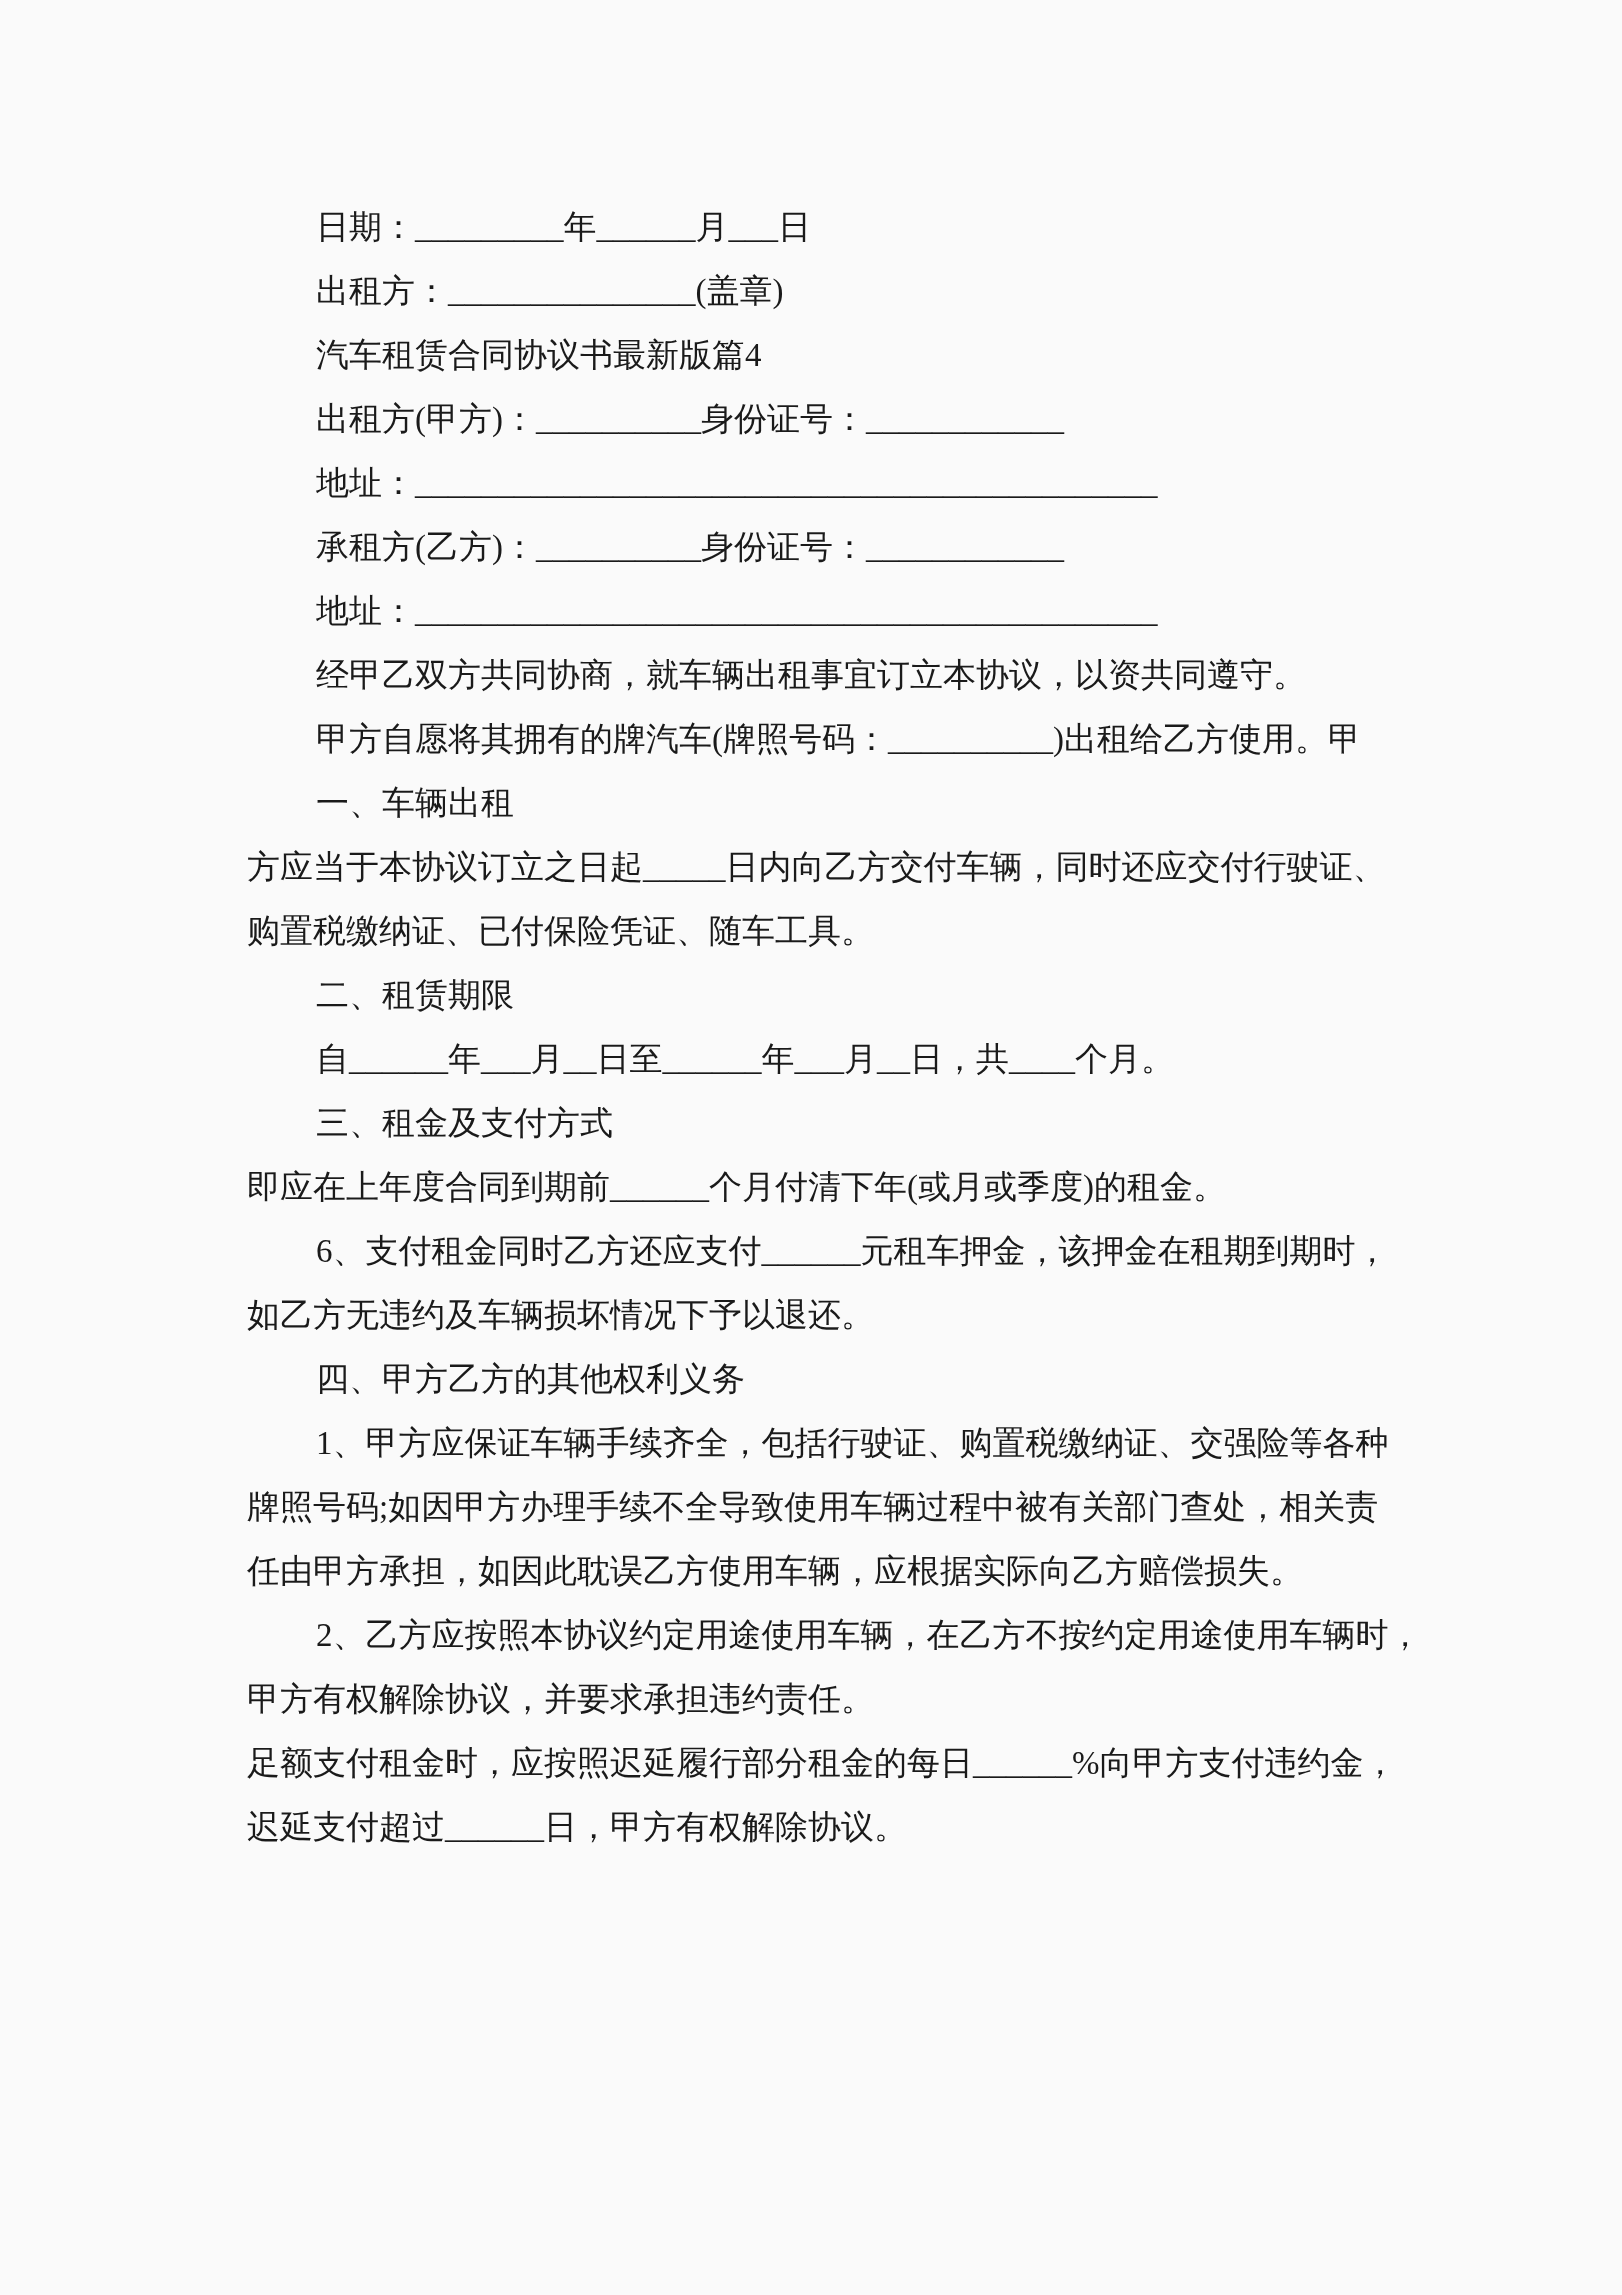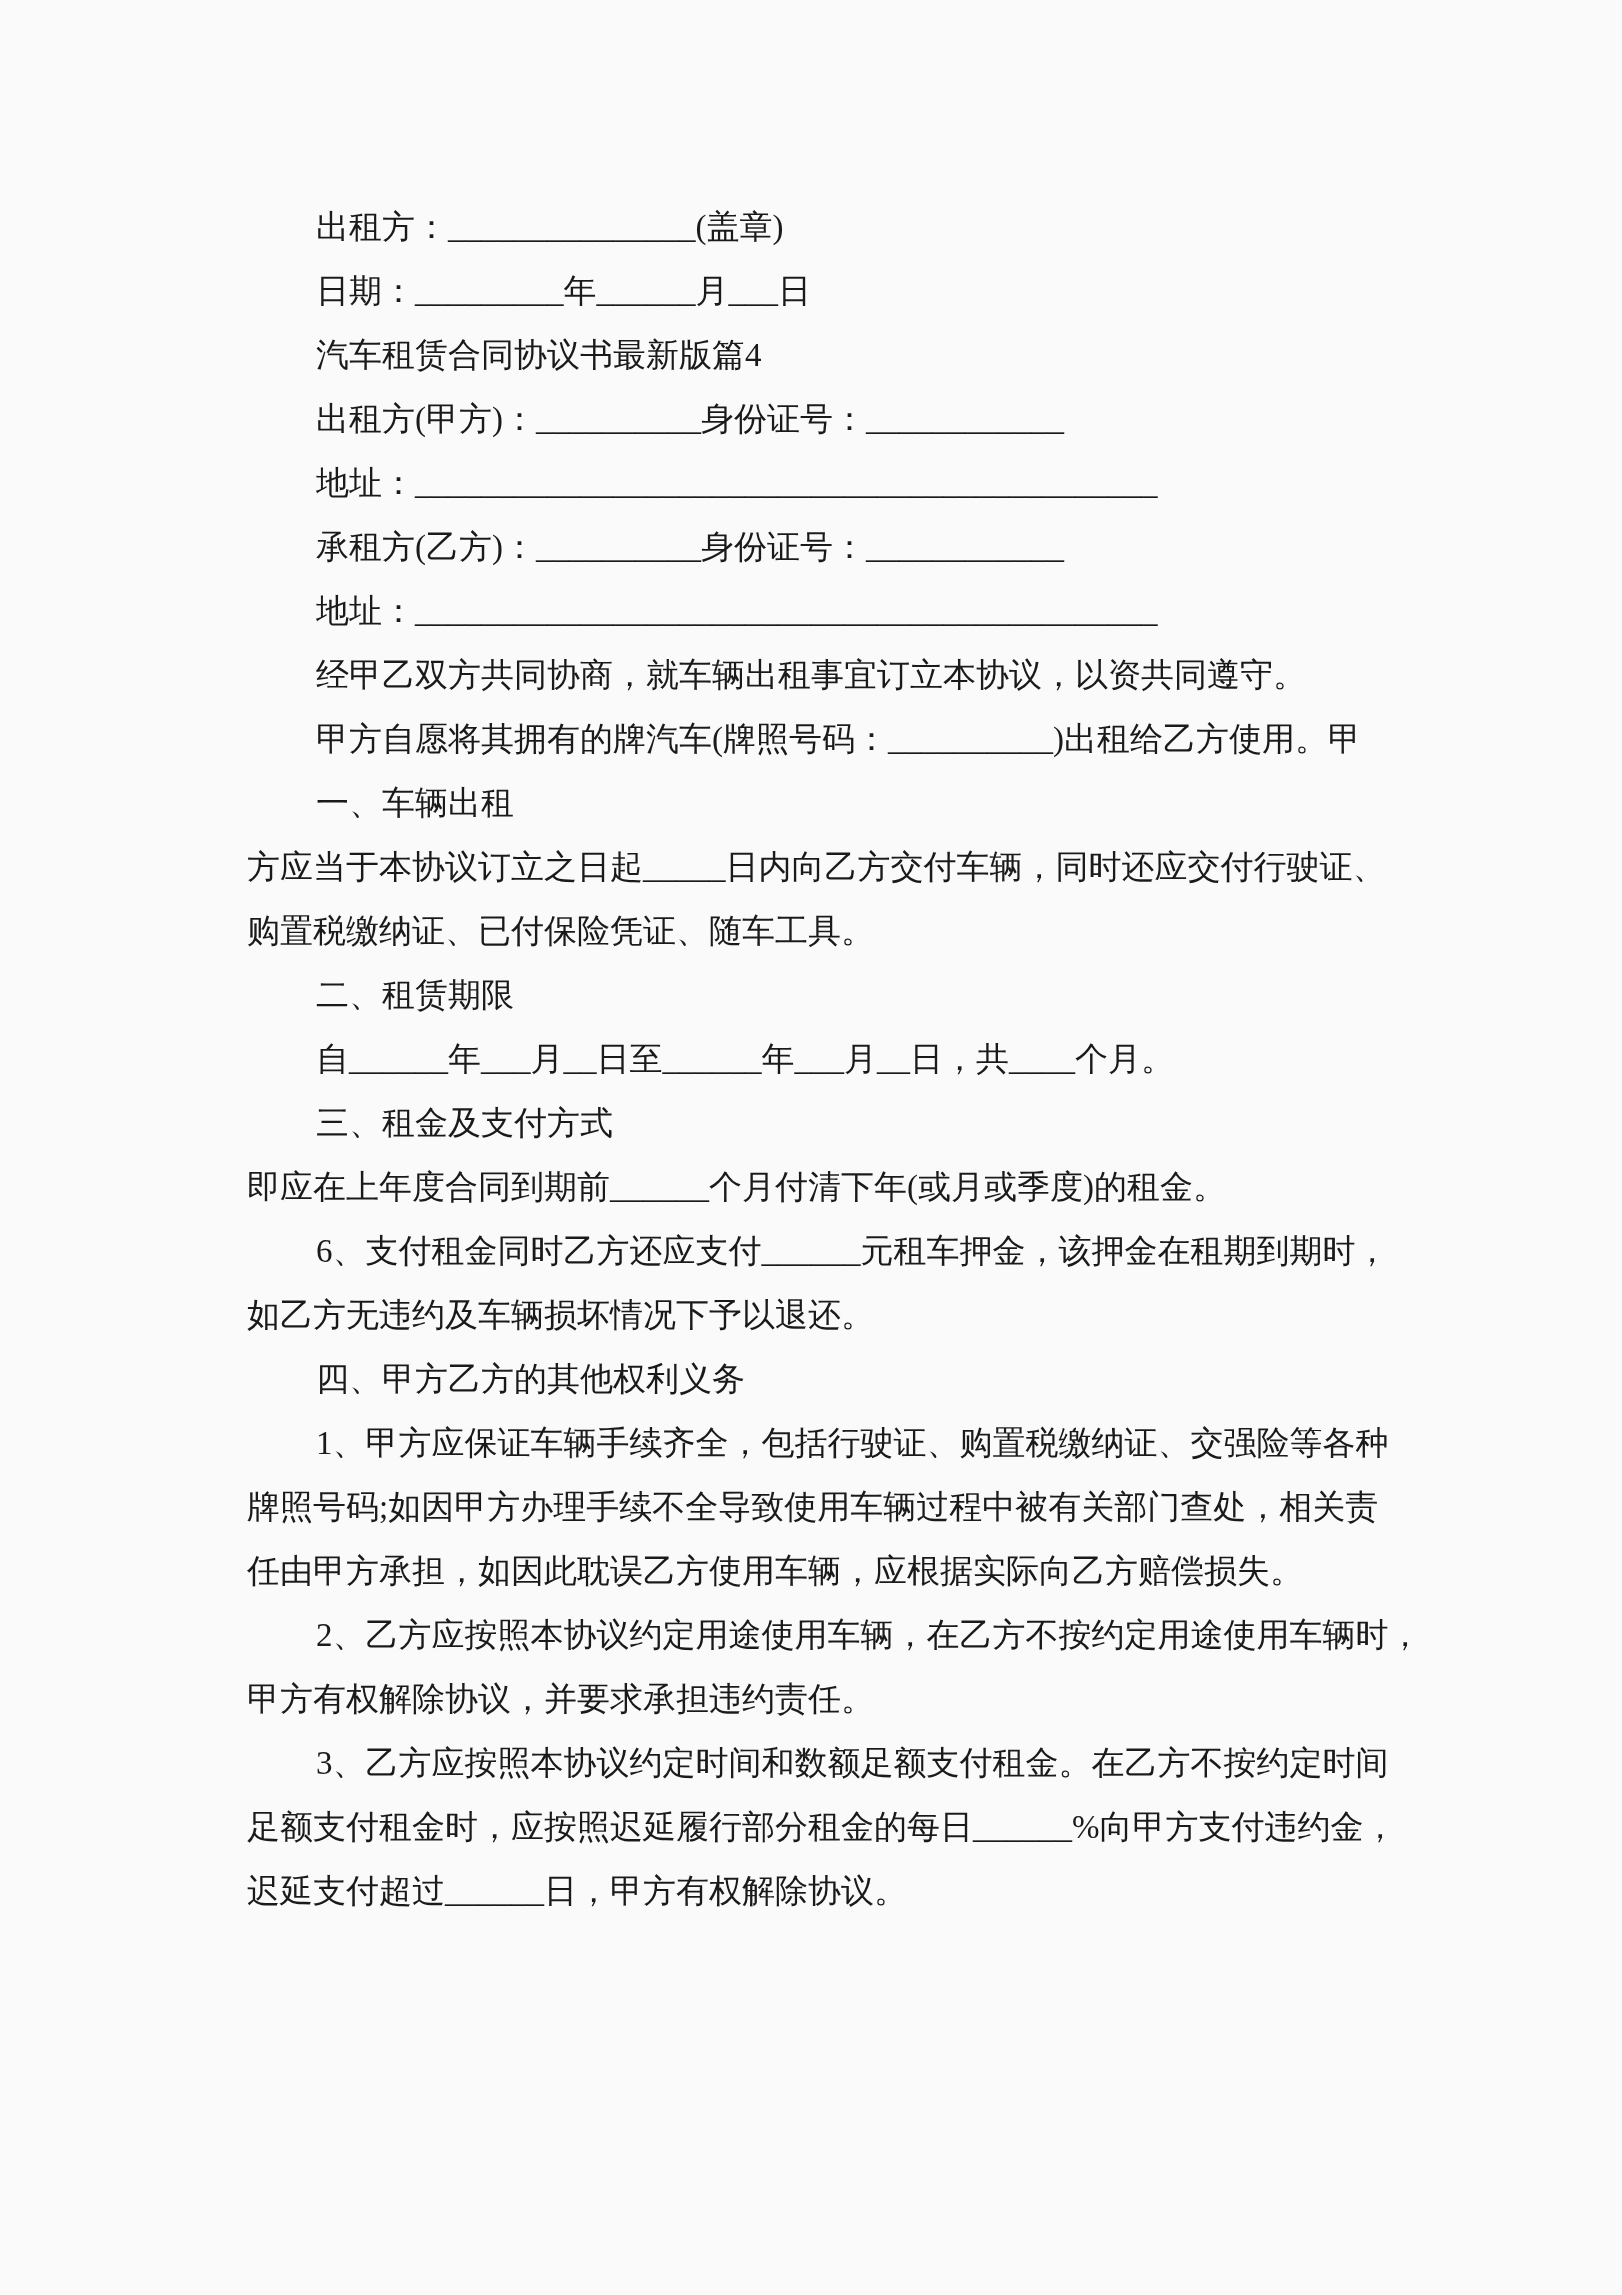--- a/index.html
+++ b/index.html
@@ -30,22 +30,22 @@
   }
   .line.indent {
     padding-left: 69px;
   }
 </style>
 </head>
 <body>
 
 <div class="page">
   <div class="doc">
+      <div class="line indent">日期：_________年______月___日</div>
       <div class="line indent">出租方：_______________(盖章)</div>
-      <div class="line indent">日期：_________年______月___日</div>
       <div class="line indent">汽车租赁合同协议书最新版篇4</div>
       <div class="line indent">出租方(甲方)：__________身份证号：____________</div>
       <div class="line indent">地址：_____________________________________________</div>
       <div class="line indent">承租方(乙方)：__________身份证号：____________</div>
       <div class="line indent">地址：_____________________________________________</div>
       <div class="line indent">经甲乙双方共同协商，就车辆出租事宜订立本协议，以资共同遵守。</div>
       <div class="line indent">甲方自愿将其拥有的牌汽车(牌照号码：__________)出租给乙方使用。甲</div>
       <div class="line indent">一、车辆出租</div>
       <div class="line">方应当于本协议订立之日起_____日内向乙方交付车辆，同时还应交付行驶证、</div>
       <div class="line">购置税缴纳证、已付保险凭证、随车工具。</div>
@@ -54,18 +54,17 @@
       <div class="line indent">三、租金及支付方式</div>
       <div class="line">即应在上年度合同到期前______个月付清下年(或月或季度)的租金。</div>
       <div class="line indent">6、支付租金同时乙方还应支付______元租车押金，该押金在租期到期时，</div>
       <div class="line">如乙方无违约及车辆损坏情况下予以退还。</div>
       <div class="line indent">四、甲方乙方的其他权利义务</div>
       <div class="line indent">1、甲方应保证车辆手续齐全，包括行驶证、购置税缴纳证、交强险等各种</div>
       <div class="line">牌照号码;如因甲方办理手续不全导致使用车辆过程中被有关部门查处，相关责</div>
       <div class="line">任由甲方承担，如因此耽误乙方使用车辆，应根据实际向乙方赔偿损失。</div>
       <div class="line indent">2、乙方应按照本协议约定用途使用车辆，在乙方不按约定用途使用车辆时，</div>
       <div class="line">甲方有权解除协议，并要求承担违约责任。</div>
-      <div class="line indent">3、乙方应按照本协议约定时间和数额足额支付租金。在乙方不按约定时间</div>
       <div class="line">足额支付租金时，应按照迟延履行部分租金的每日______%向甲方支付违约金，</div>
       <div class="line">迟延支付超过______日，甲方有权解除协议。</div>
     </div>
 </div>
 
 
 </body></html>

